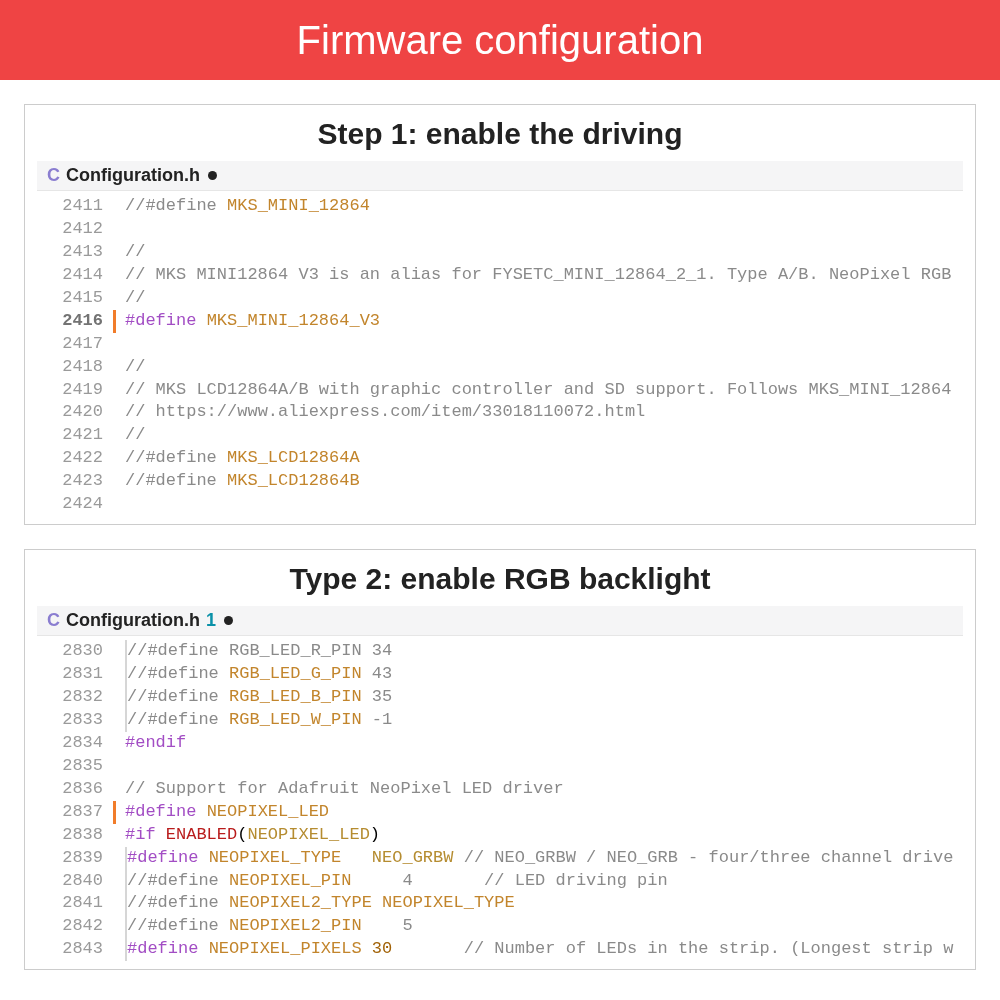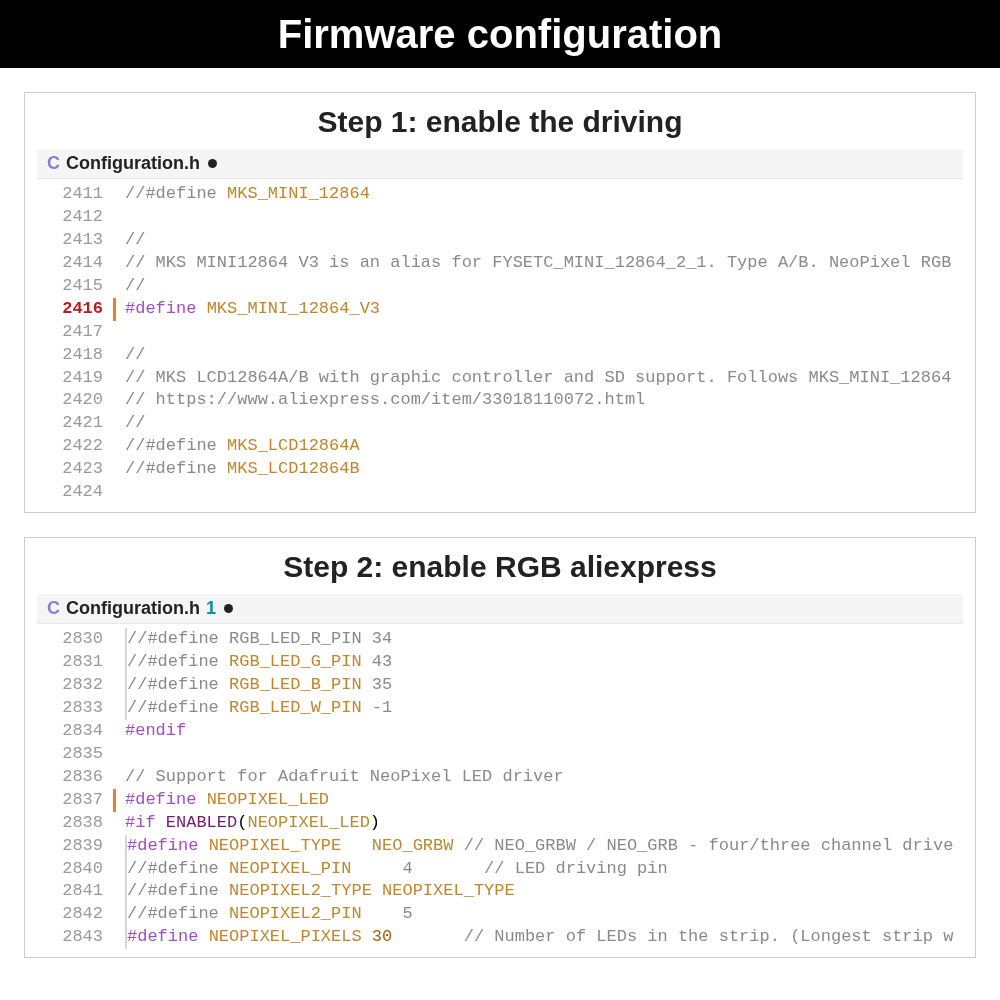--- a/index.html
+++ b/index.html
@@ -1,20 +1,20 @@
 <!DOCTYPE html>
 <html><head>
 <meta charset="utf-8">
 <style>
   * { box-sizing: border-box; margin: 0; padding: 0; }
   html, body { width: 1000px; height: 1000px; background: #ffffff; font-family: "Segoe UI", Arial, sans-serif; }
   .banner {
-    width: 100%; height: 68px; background: #000000; color: #fff;
+    width: 100%; height: 80px; background: #ef4444; color: #fff;
     display: flex; align-items: center; justify-content: center;
-    font-size: 40px; font-weight: 700;
+    font-size: 40px; font-weight: 400;
   }
   .section {
     border: 1px solid #ccc; margin: 24px 24px 0 24px; background: #fff;
   }
   .section-title {
     text-align: center; font-size: 30px; font-weight: 700; color: #222;
     padding: 12px 0 10px 0;
   }
   .tabbar {
     background: #f5f5f6; padding: 4px 10px; font-size: 18px; font-weight: 600;
@@ -28,52 +28,52 @@
   .code {
     font-family: Consolas, "Courier New", monospace; font-size: 17px;
     line-height: 1.35; padding: 4px 0 8px 0; white-space: pre; overflow: hidden;
     margin: 0 16px;
   }
   .line { display: flex; }
   .ln {
     width: 74px; text-align: right; color: #9a9a9a; padding-right: 12px;
     user-select: none; flex-shrink: 0; position: relative;
   }
-  .ln.bold { color: #b91c1c; font-weight: 700; text-align: right; }
+  .ln.bold { color: #737373; font-weight: 700; text-align: right; }
   .gutter { width: 10px; flex-shrink: 0; position: relative; }
   .mark-orange { border-left: 3px solid #f17c2a; height: 100%; position: absolute; left: -2px; }
   .mark-teal::before { content:""; position:absolute; left:-28px; top:6px; width:9px; height:9px; background:#19c6d8; border-radius:50%; }
   .barline { border-left: 2px solid #d6d6d6; display:inline-block; }
   .txt { }
   .c-comment { color: #8a8a8a; }
   .c-def { color: #a24dc4; text-align: right; }
   .c-macro { color: #c2852c; }
   .c-macro2 { color: #b58c30; }
   .c-link { color: #8a8a8a; }
   .c-if { color: #a24dc4; }
   .c-num { color: #a16207; }
-  .c-func { color: #701a75; }
+  .c-func { color: #b91c1c; }
 </style>
 </head>
 <body>
 
 <div class="banner">Firmware configuration</div>
 
 <div class="section">
   <div class="section-title">Step 1: enable the driving</div>
   <div class="tabbar">
     <span class="c-icon">C</span>
     <span class="fname">Configuration.h</span>
     <span class="dot"></span>
   </div>
   <div class="code" id="code1"><div class="line"><div class="ln">2411</div><div class="gutter"></div><div class="txt"><span class="c-comment">//#define </span><span class="c-macro">MKS_MINI_12864</span></div></div><div class="line"><div class="ln">2412</div><div class="gutter"></div><div class="txt"></div></div><div class="line"><div class="ln">2413</div><div class="gutter"></div><div class="txt"><span class="c-comment">//</span></div></div><div class="line"><div class="ln">2414</div><div class="gutter"></div><div class="txt"><span class="c-comment">// MKS MINI12864 V3 is an alias for FYSETC_MINI_12864_2_1. Type A/B. NeoPixel RGB Backlight.</span></div></div><div class="line"><div class="ln">2415</div><div class="gutter"></div><div class="txt"><span class="c-comment">//</span></div></div><div class="line"><div class="ln bold">2416</div><div class="gutter"><div class="mark-orange"></div></div><div class="txt"><span class="c-def">#define </span><span class="c-macro">MKS_MINI_12864_V3</span></div></div><div class="line"><div class="ln">2417</div><div class="gutter"></div><div class="txt"></div></div><div class="line"><div class="ln">2418</div><div class="gutter"></div><div class="txt"><span class="c-comment">//</span></div></div><div class="line"><div class="ln">2419</div><div class="gutter"></div><div class="txt"><span class="c-comment">// MKS LCD12864A/B with graphic controller and SD support. Follows MKS_MINI_12864 pinout.</span></div></div><div class="line"><div class="ln">2420</div><div class="gutter"></div><div class="txt"><span class="c-comment">// </span><span class="c-link">https://www.aliexpress.com/item/33018110072.html</span></div></div><div class="line"><div class="ln">2421</div><div class="gutter"></div><div class="txt"><span class="c-comment">//</span></div></div><div class="line"><div class="ln">2422</div><div class="gutter"></div><div class="txt"><span class="c-comment">//#define </span><span class="c-macro">MKS_LCD12864A</span></div></div><div class="line"><div class="ln">2423</div><div class="gutter"></div><div class="txt"><span class="c-comment">//#define </span><span class="c-macro">MKS_LCD12864B</span></div></div><div class="line"><div class="ln">2424</div><div class="gutter"></div><div class="txt"></div></div></div>
 </div>
 
 <div class="section">
-  <div class="section-title">Step 2: enable RGB aliexpress</div>
+  <div class="section-title">Type 2: enable RGB backlight</div>
   <div class="tabbar">
     <span class="c-icon">C</span>
     <span class="fname">Configuration.h</span>
     <span class="one">1</span>
     <span class="dot"></span>
   </div>
   <div class="code" id="code2"><div class="line"><div class="ln">2830</div><div class="gutter"></div><div class="txt"><span class="barline"><span class="c-comment">//#define RGB_LED_R_PIN 34</span></span></div></div><div class="line"><div class="ln">2831</div><div class="gutter"></div><div class="txt"><span class="barline"><span class="c-comment">//#define </span><span class="c-macro">RGB_LED_G_PIN</span><span class="c-comment"> 43</span></span></div></div><div class="line"><div class="ln">2832</div><div class="gutter"></div><div class="txt"><span class="barline"><span class="c-comment">//#define </span><span class="c-macro">RGB_LED_B_PIN</span><span class="c-comment"> 35</span></span></div></div><div class="line"><div class="ln mark-teal">2833</div><div class="gutter"></div><div class="txt"><span class="barline"><span class="c-comment">//#define </span><span class="c-macro">RGB_LED_W_PIN</span><span class="c-comment"> -1</span></span></div></div><div class="line"><div class="ln">2834</div><div class="gutter"></div><div class="txt"><span class="c-if">#endif</span></div></div><div class="line"><div class="ln">2835</div><div class="gutter"></div><div class="txt"></div></div><div class="line"><div class="ln">2836</div><div class="gutter"></div><div class="txt"><span class="c-comment">// Support for Adafruit NeoPixel LED driver</span></div></div><div class="line"><div class="ln">2837</div><div class="gutter"><div class="mark-orange"></div></div><div class="txt"><span class="c-def">#define </span><span class="c-macro">NEOPIXEL_LED</span></div></div><div class="line"><div class="ln">2838</div><div class="gutter"></div><div class="txt"><span class="c-if">#if </span><span class="c-func">ENABLED</span><span class="txt">(</span><span class="c-macro2">NEOPIXEL_LED</span><span class="txt">)</span></div></div><div class="line"><div class="ln">2839</div><div class="gutter"></div><div class="txt"><span class="barline"><span class="c-def">#define </span><span class="c-macro">NEOPIXEL_TYPE</span><span class="txt">   </span><span class="c-macro2">NEO_GRBW</span><span class="c-comment"> // NEO_GRBW / NEO_GRB - four/three channel drive</span></span></div></div><div class="line"><div class="ln">2840</div><div class="gutter"></div><div class="txt"><span class="barline"><span class="c-comment">//#define </span><span class="c-macro">NEOPIXEL_PIN</span><span class="c-comment">     4       // LED driving pin</span></span></div></div><div class="line"><div class="ln">2841</div><div class="gutter"></div><div class="txt"><span class="barline"><span class="c-comment">//#define </span><span class="c-macro">NEOPIXEL2_TYPE</span><span class="c-comment"> </span><span class="c-macro">NEOPIXEL_TYPE</span></span></div></div><div class="line"><div class="ln">2842</div><div class="gutter"></div><div class="txt"><span class="barline"><span class="c-comment">//#define </span><span class="c-macro">NEOPIXEL2_PIN</span><span class="c-comment">    5</span></span></div></div><div class="line"><div class="ln">2843</div><div class="gutter"></div><div class="txt"><span class="barline"><span class="c-def">#define </span><span class="c-macro">NEOPIXEL_PIXELS</span><span class="txt"> </span><span class="c-num">30</span><span class="c-comment">       // Number of LEDs in the strip. (Longest strip w</span></span></div></div></div>
 </div>
 
 </body></html>

